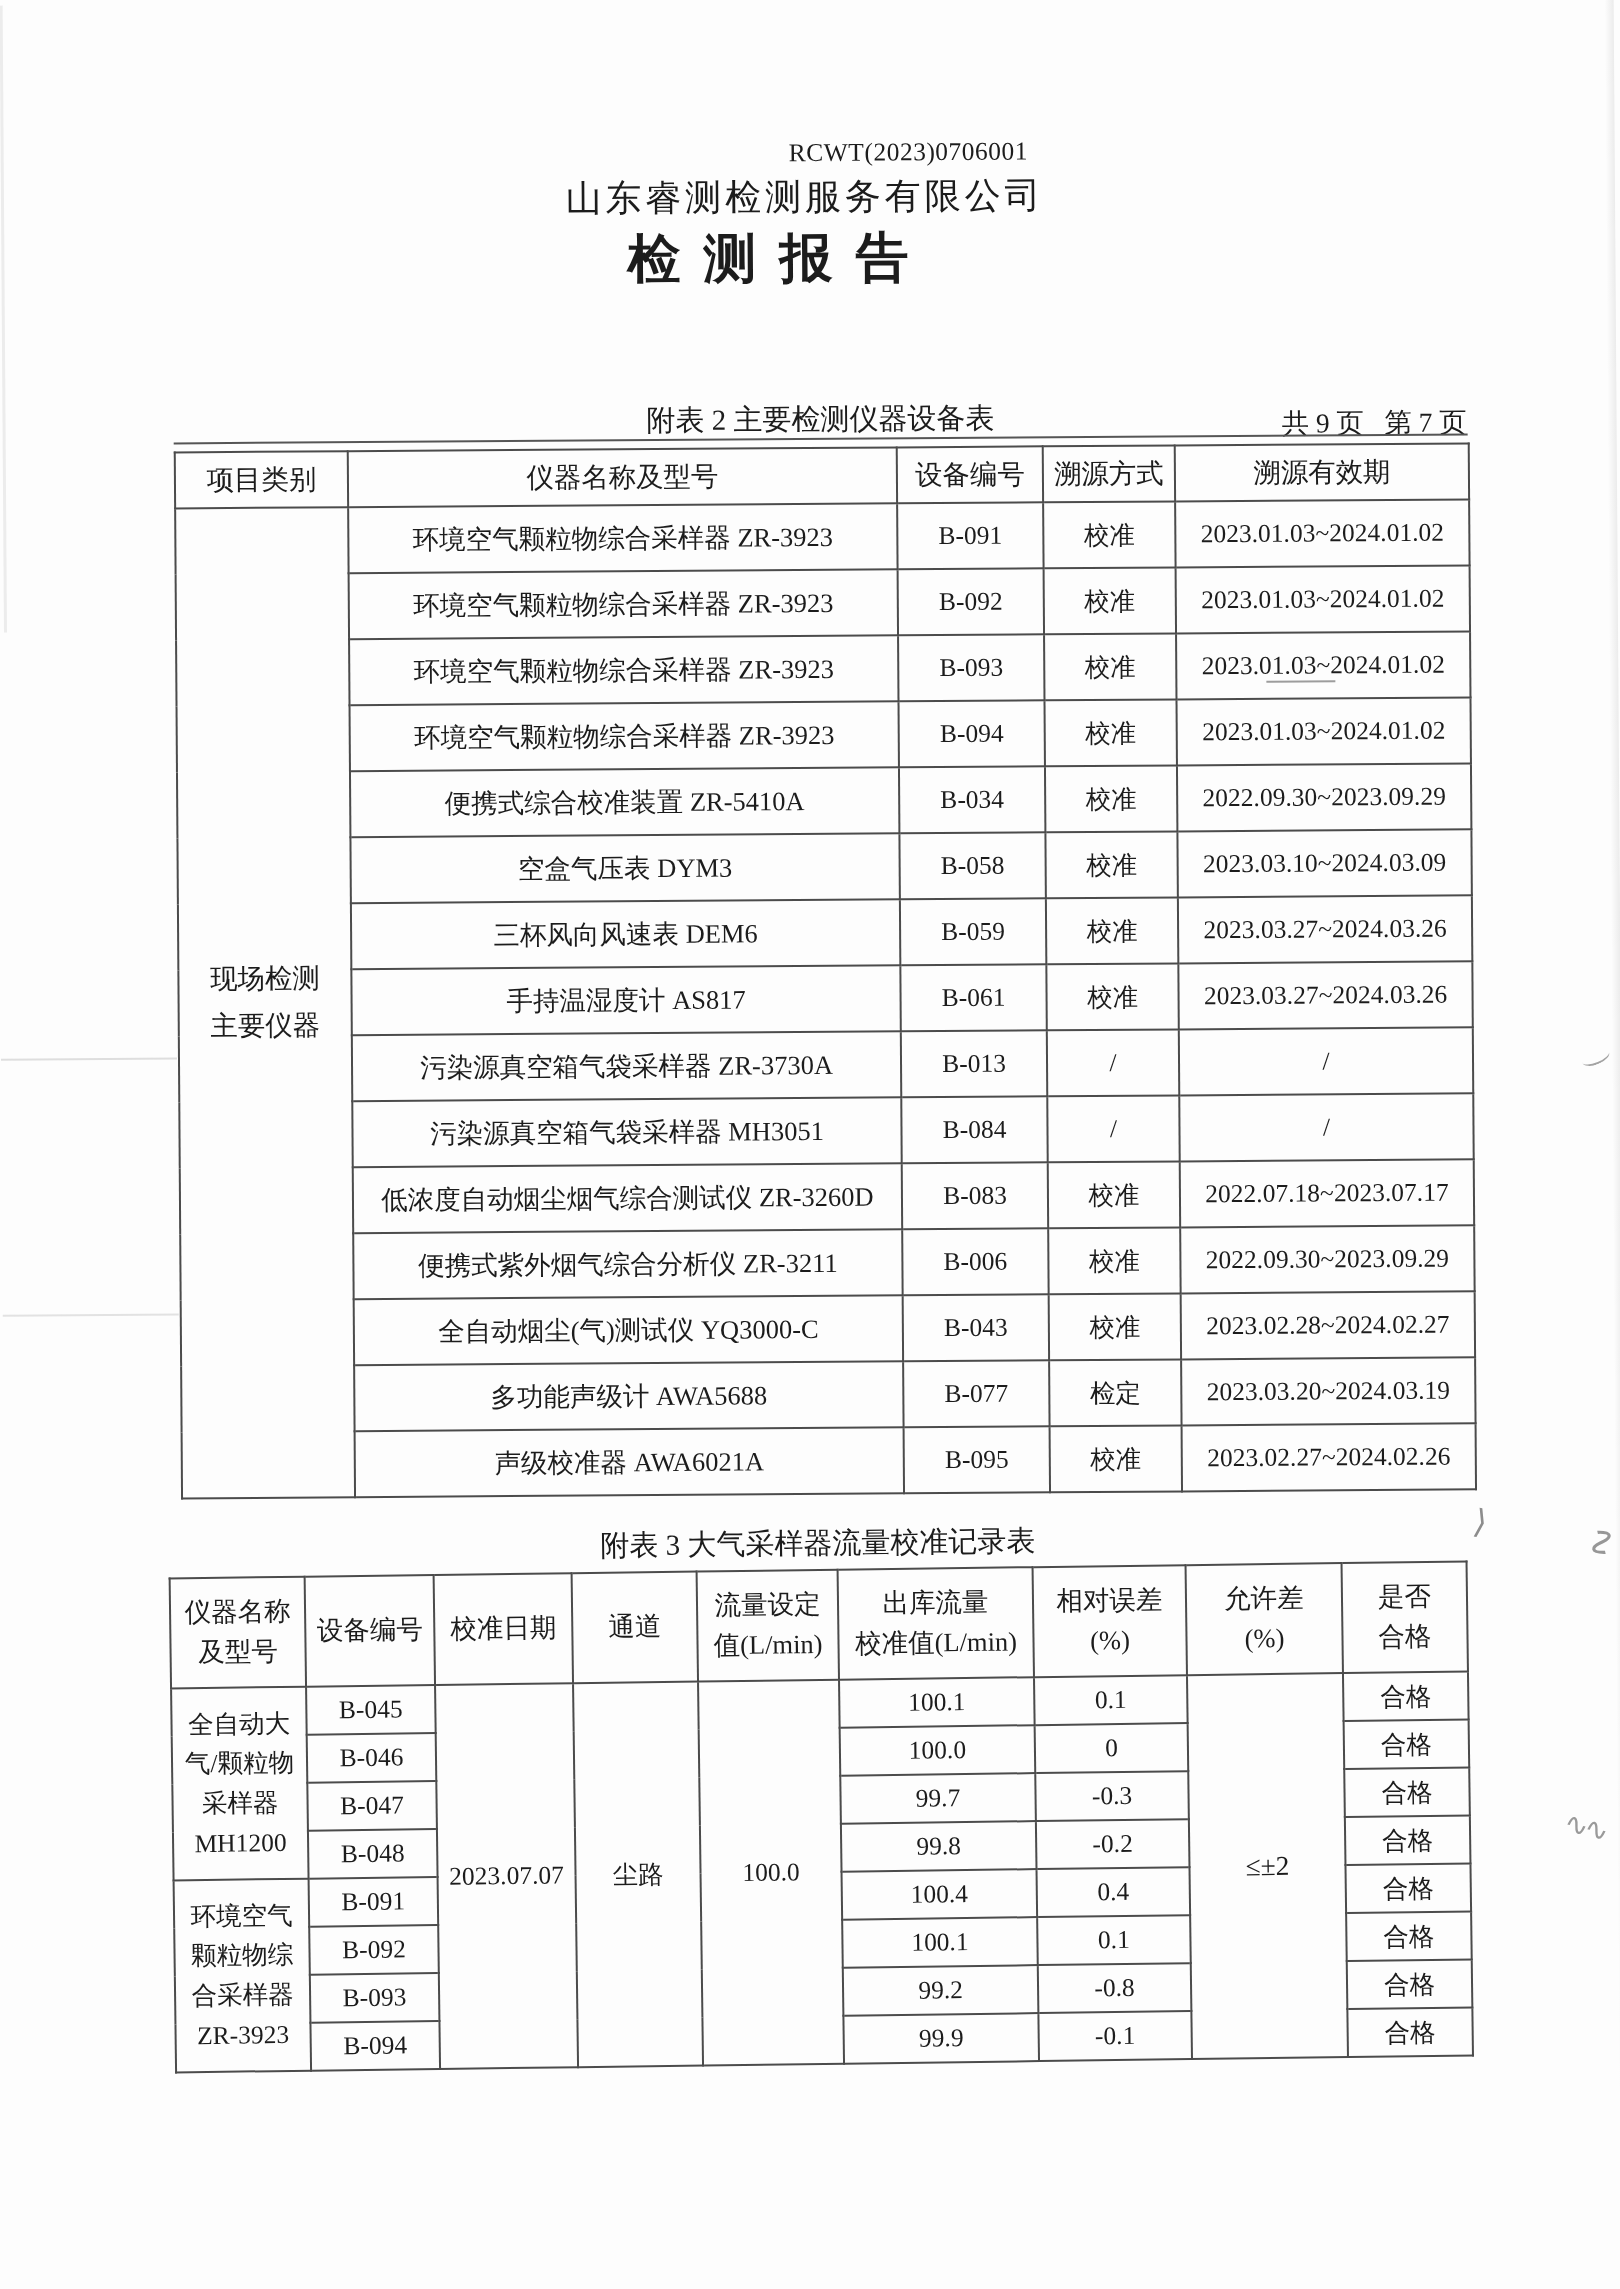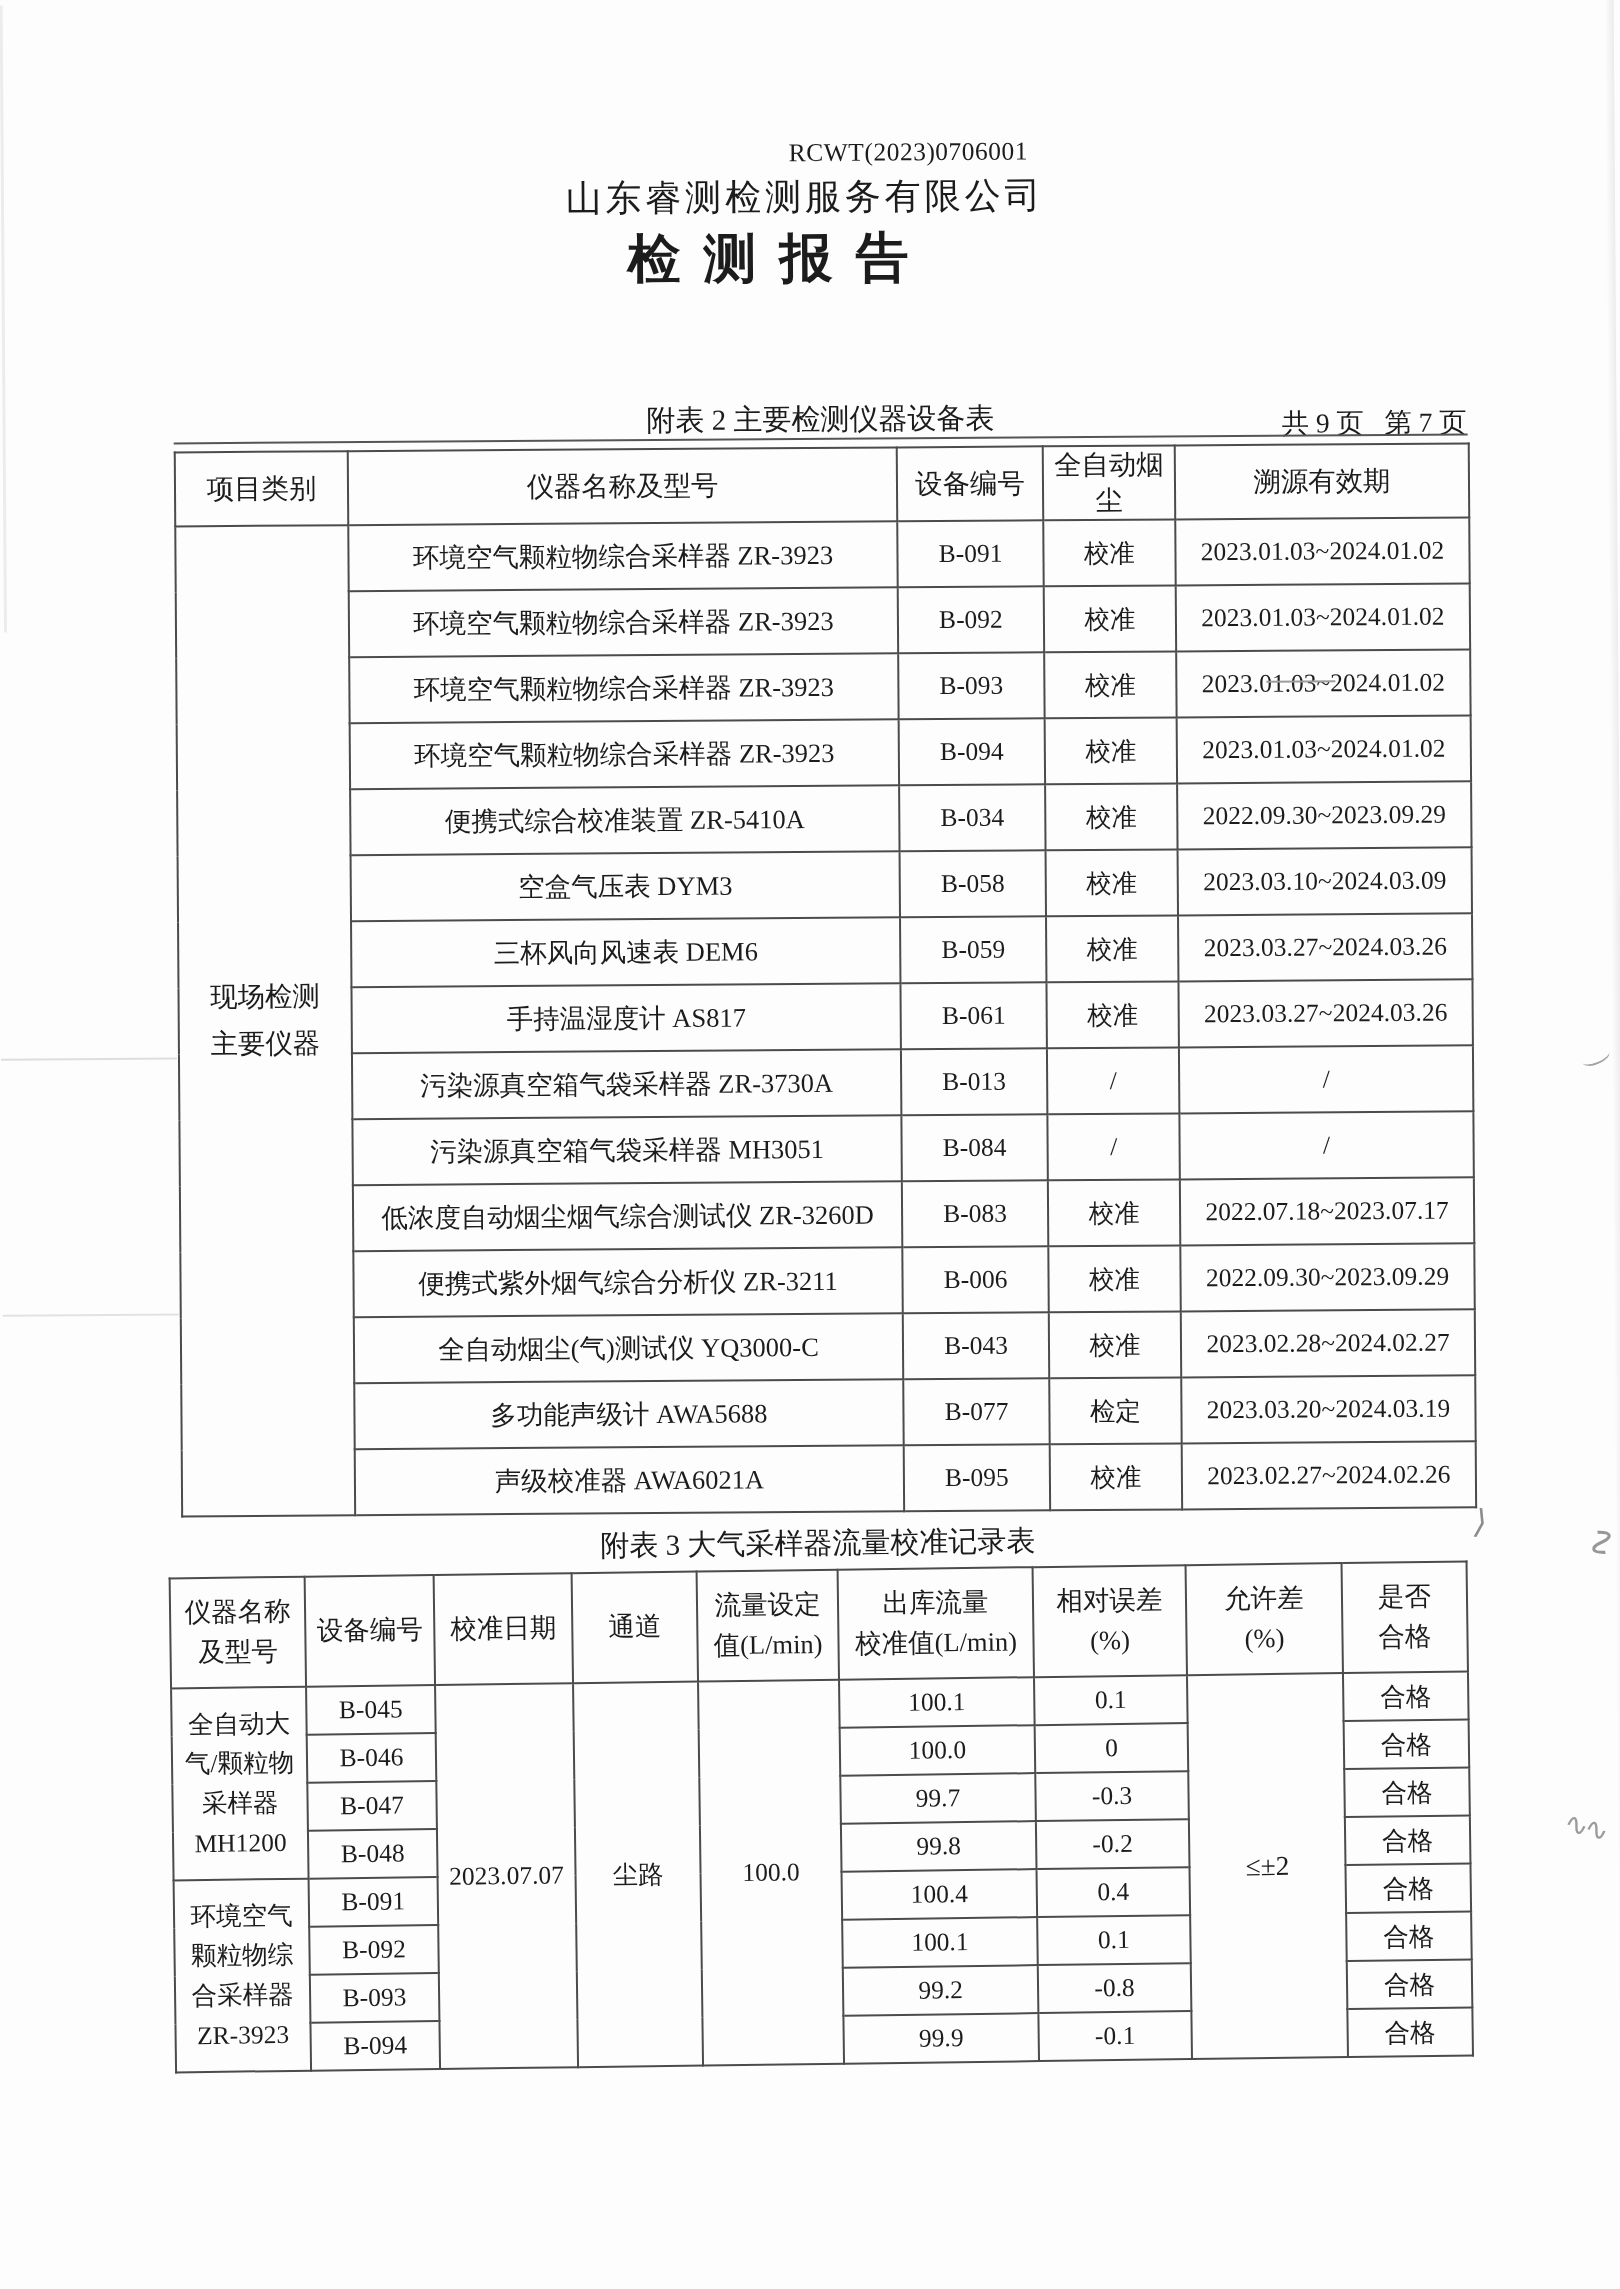--- a/index.html
+++ b/index.html
@@ -79,21 +79,21 @@
           <col style="width:549px">
           <col style="width:146px">
         <col style="width:132px">
           <col style="width:294px">
       </colgroup>
       <thead>
         <tr>
           <th>项目类别</th>
           <th>仪器名称及型号</th>
           <th>设备编号</th>
-          <th>全自动烟尘</th>
+          <th>溯源方式</th>
           <th>溯源有效期</th>
         </tr>
       </thead>
       <tbody id="t1-body">
           <tr>
             <td class="cat" rowspan="15">现场检测
 主要仪器</td>
             <td class="iname">环境空气颗粒物综合采样器 ZR-3923</td>
             <td class="dev">B-091</td>
             <td class="meth">校准</td>

